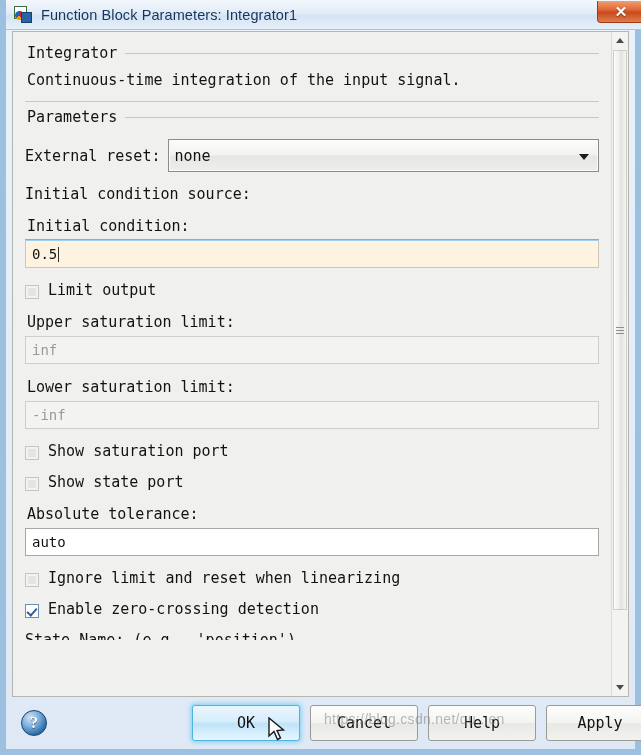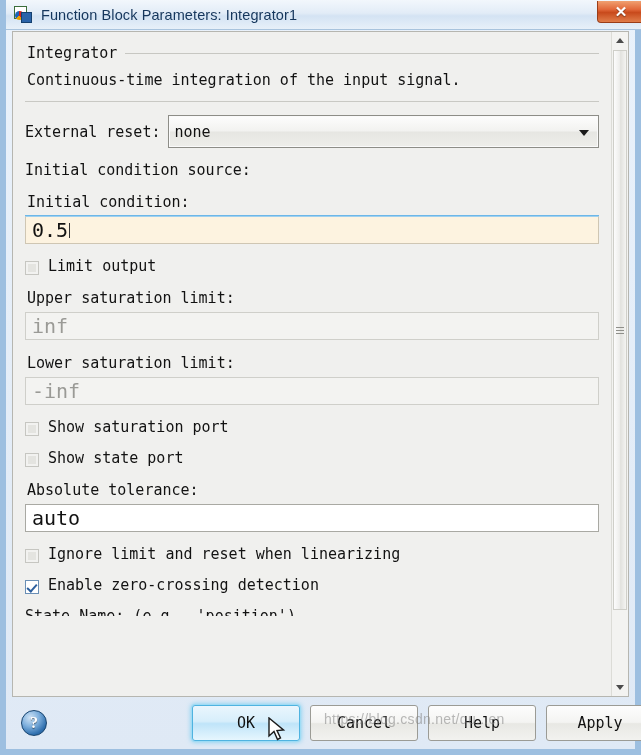--- a/index.html
+++ b/index.html
@@ -90,21 +90,21 @@
   .combo .val{font-size:15px;color:#111;margin-left:5px;}
   .combo .arrow{
     position:absolute;right:9px;top:50%;margin-top:-2px;
     width:0;height:0;border-left:5px solid transparent;border-right:5px solid transparent;
     border-top:6px solid #1b1b1b;
   }
   
   .input{
     height:28px;border:1px solid #a9a9a3;background:#ffffff;
     display:flex;align-items:center;box-sizing:border-box;
-    font-size:20px;color:#111;padding-left:6px;
+    font-size:14px;color:#111;padding-left:6px;
   }
   .input.focused{
     background:#fdf3e0;border:1px solid #cfc6b3;border-top:1px solid #9fd0ef;
     box-shadow:0 -1px 0 #6cb7e8;
   }
   .input.disabled{background:#f3f3f1;border:1px solid #cfcfca;color:#9a9a96;}
   .caret{display:inline-block;width:1px;height:15px;background:#333;margin-left:1px;}
   
   .cbrow{display:flex;align-items:flex-end;margin-top:13px;}
   .cb{
@@ -205,20 +205,24 @@
 
       <div class="group-title">
         <span>Integrator</span>
         <span class="rule"></span>
       </div>
 
       <div class="desc">Continuous-time integration of the input signal.</div>
 
       <div class="sep"></div>
 
+      <div class="group-title">
+        <span>Parameters</span>
+        <span class="rule"></span>
+      </div>
 
       <div class="row">
         <div class="lbl">External reset:</div>
         <div class="combo">
           <span class="val">none</span>
           <span class="arrow"></span>
         </div>
       </div>
 
       <div class="row">

